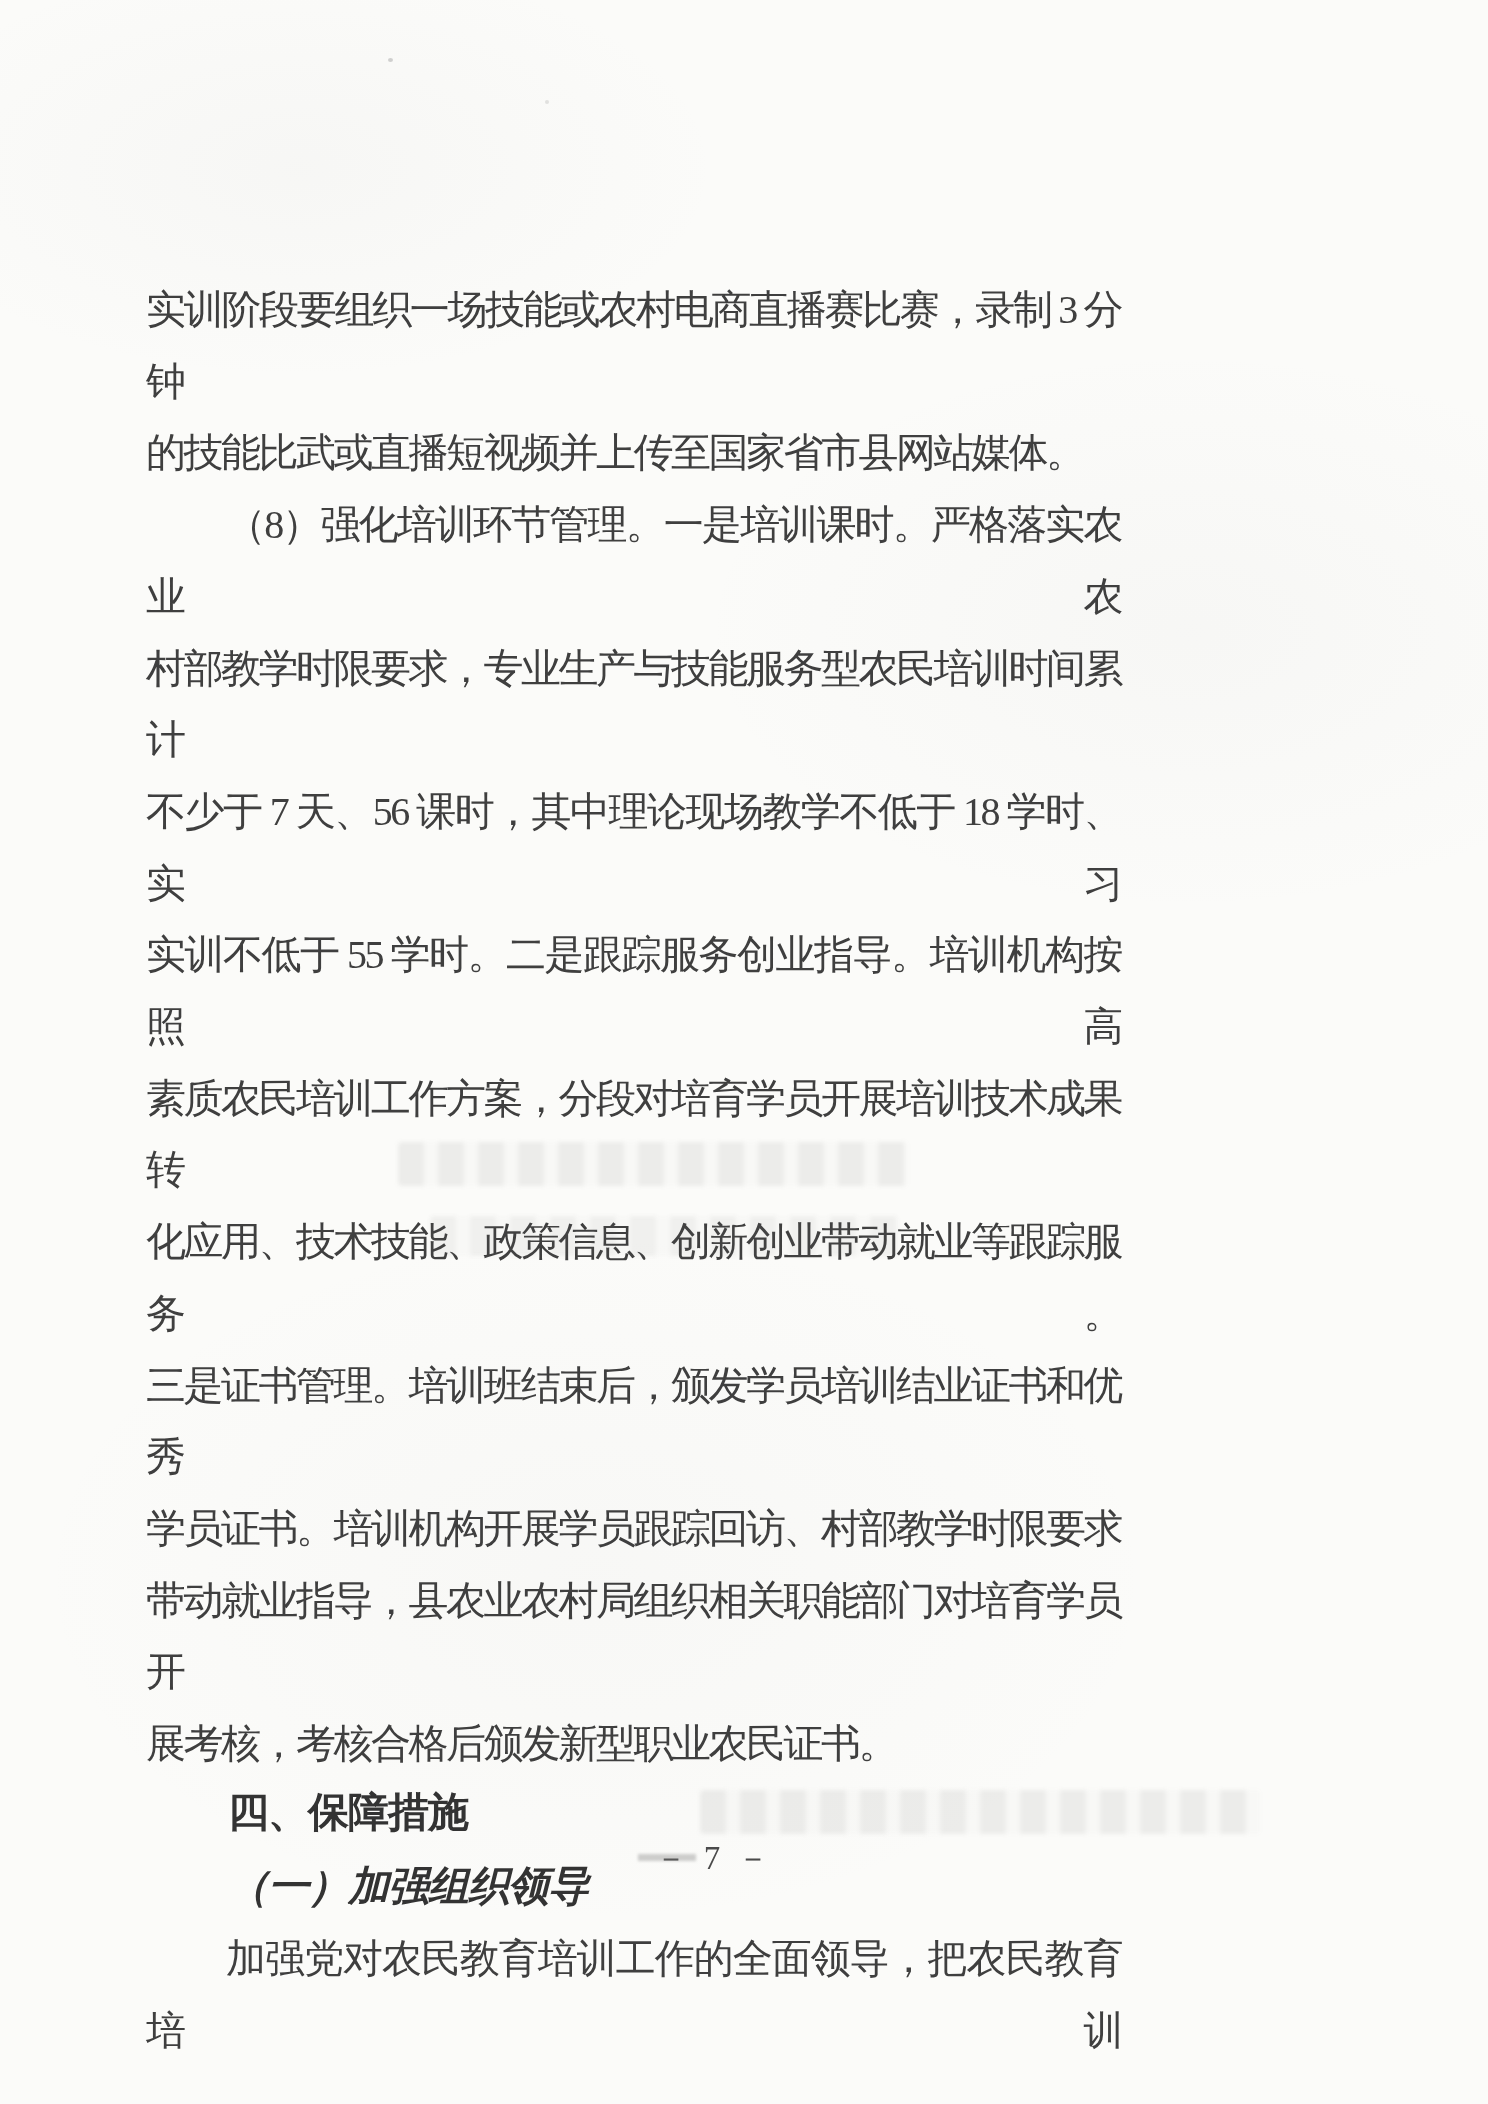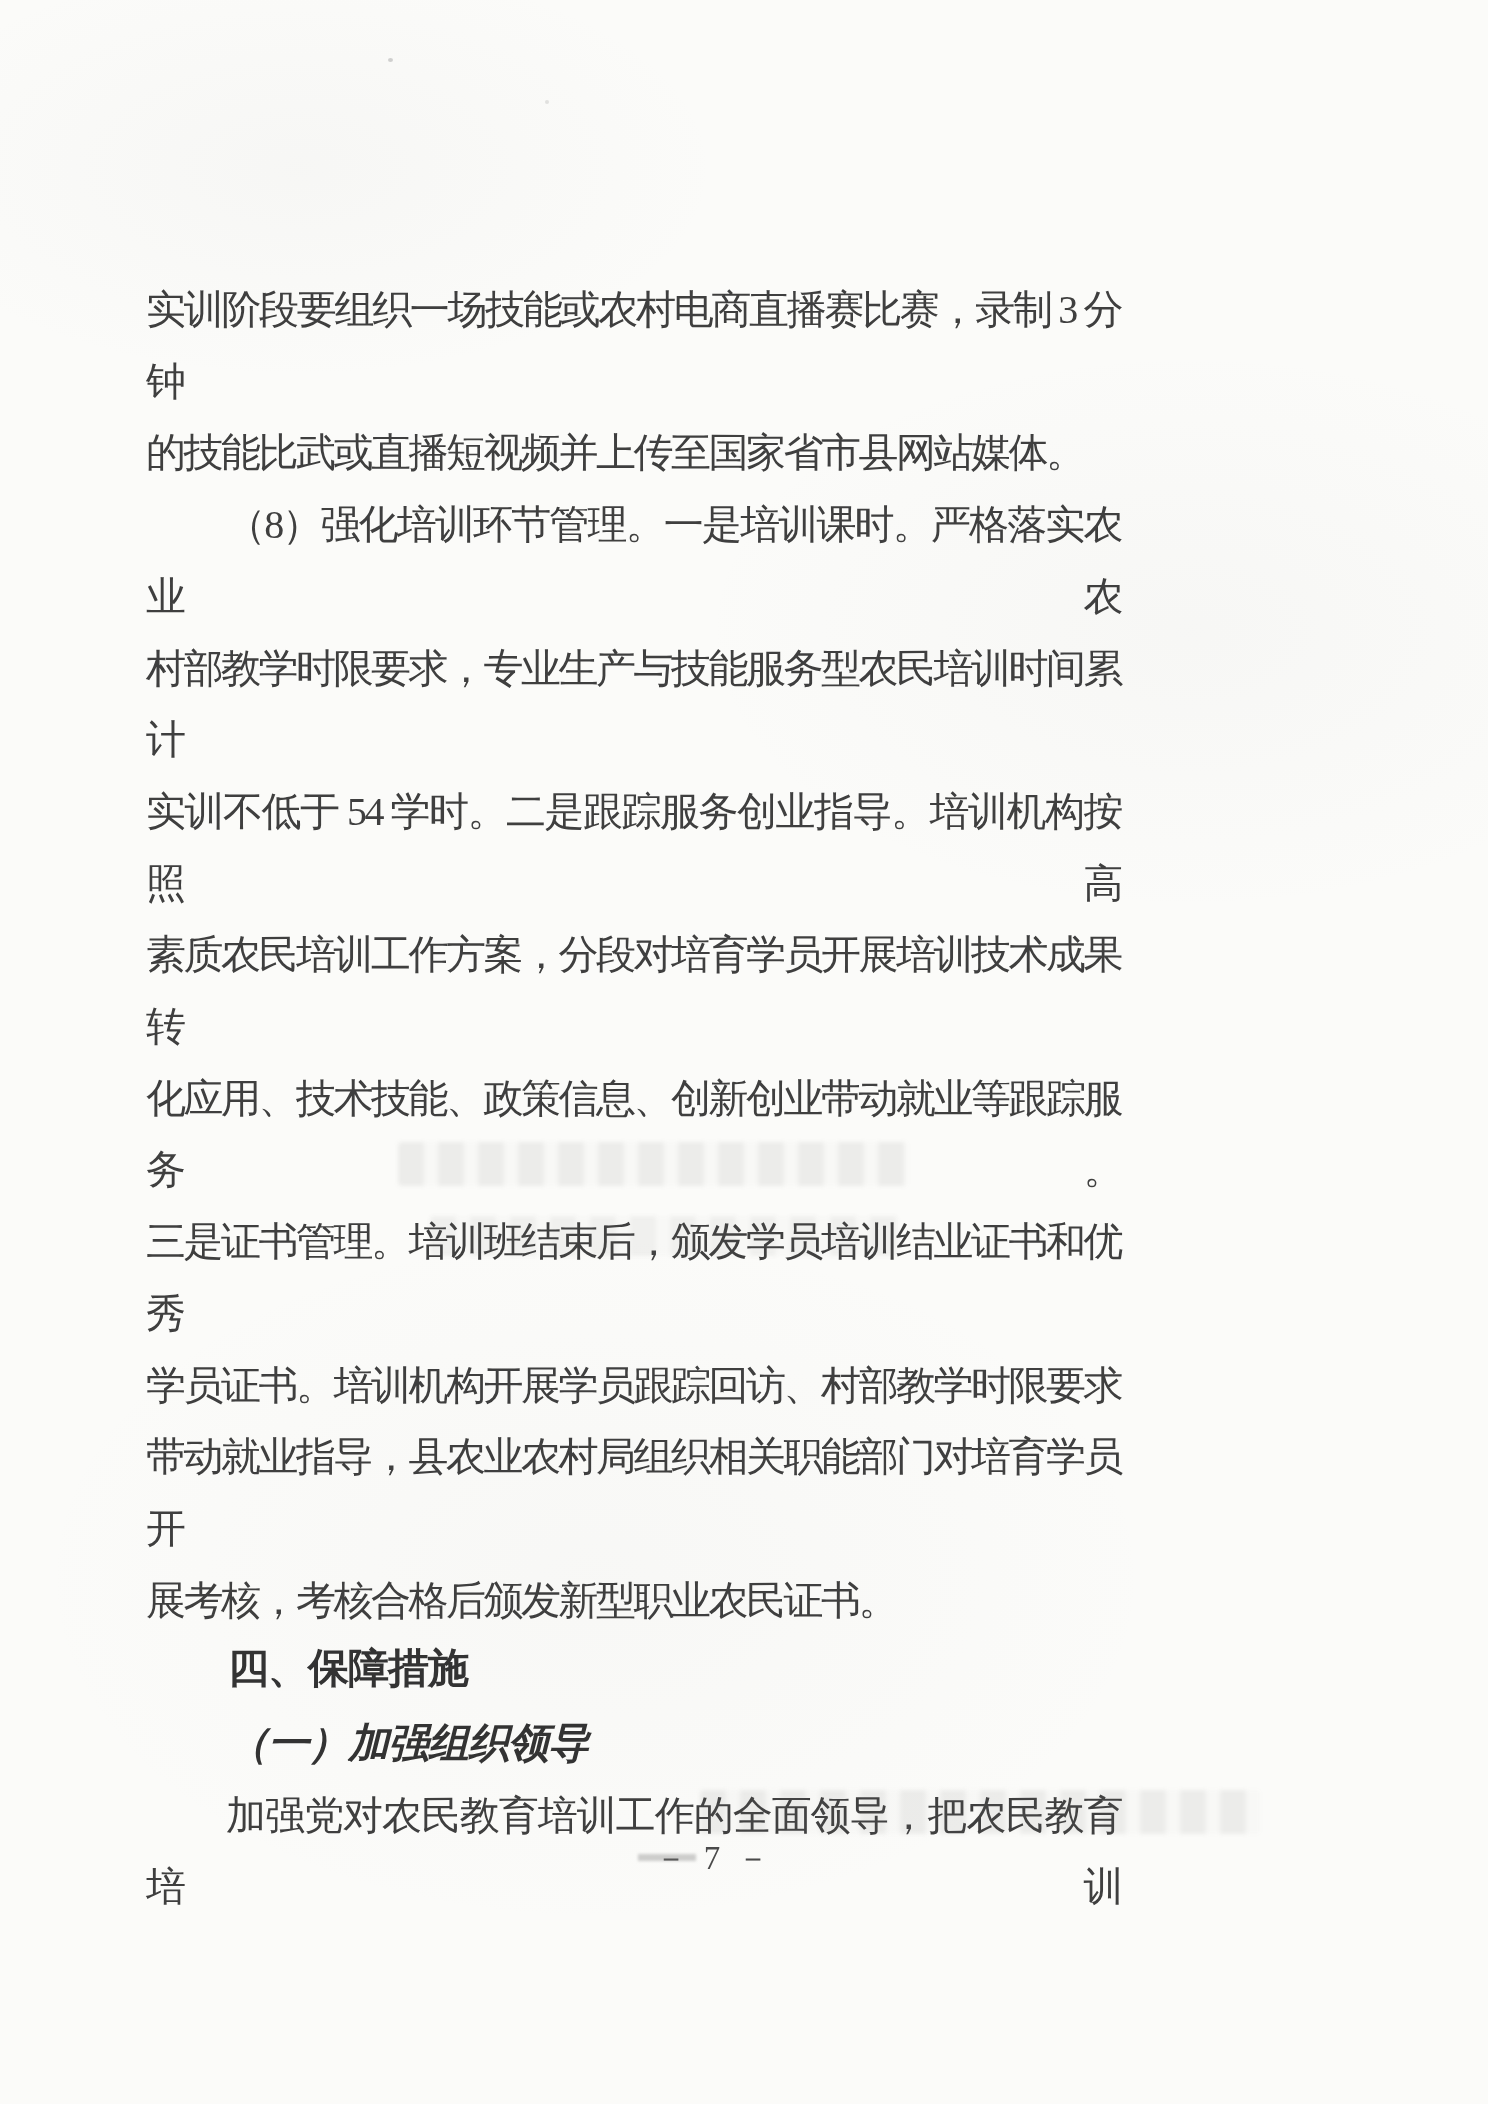--- a/index.html
+++ b/index.html
@@ -90,21 +90,22 @@
 </style>
 </head>
 <body>
 
 <div class="page">
   <div class="textblock" id="textblock">
       <div class="line body just">实训阶段要组织一场技能或农村电商直播赛比赛，录制 3 分钟</div>
       <div class="line body">的技能比武或直播短视频并上传至国家省市县网站媒体。</div>
       <div class="line body just" style="text-indent: 2em;">（8）强化培训环节管理。一是培训课时。严格落实农业农</div>
       <div class="line body just">村部教学时限要求，专业生产与技能服务型农民培训时间累计</div>
-      <div class="line body just">实训不低于 54 学时。二是跟踪服务创业指导。培训机构按照高</div>
+      <div class="line body just">不少于 7 天、56 课时，其中理论现场教学不低于 18 学时、实习</div>
+      <div class="line body just">实训不低于 55 学时。二是跟踪服务创业指导。培训机构按照高</div>
       <div class="line body just">素质农民培训工作方案，分段对培育学员开展培训技术成果转</div>
       <div class="line body just">化应用、技术技能、政策信息、创新创业带动就业等跟踪服务。</div>
       <div class="line body just">三是证书管理。培训班结束后，颁发学员培训结业证书和优秀</div>
       <div class="line body just">学员证书。培训机构开展学员跟踪回访、村部教学时限要求</div>
       <div class="line body just">带动就业指导，县农业农村局组织相关职能部门对培育学员开</div>
       <div class="line body">展考核，考核合格后颁发新型职业农民证书。</div>
       <div class="line heading-hei" style="text-indent: 2em;">四、保障措施</div>
       <div class="line heading-kai" style="text-indent: 2em;">（一）加强组织领导</div>
       <div class="line body just" style="text-indent: 2em;">加强党对农民教育培训工作的全面领导，把农民教育培训</div>
     </div>

